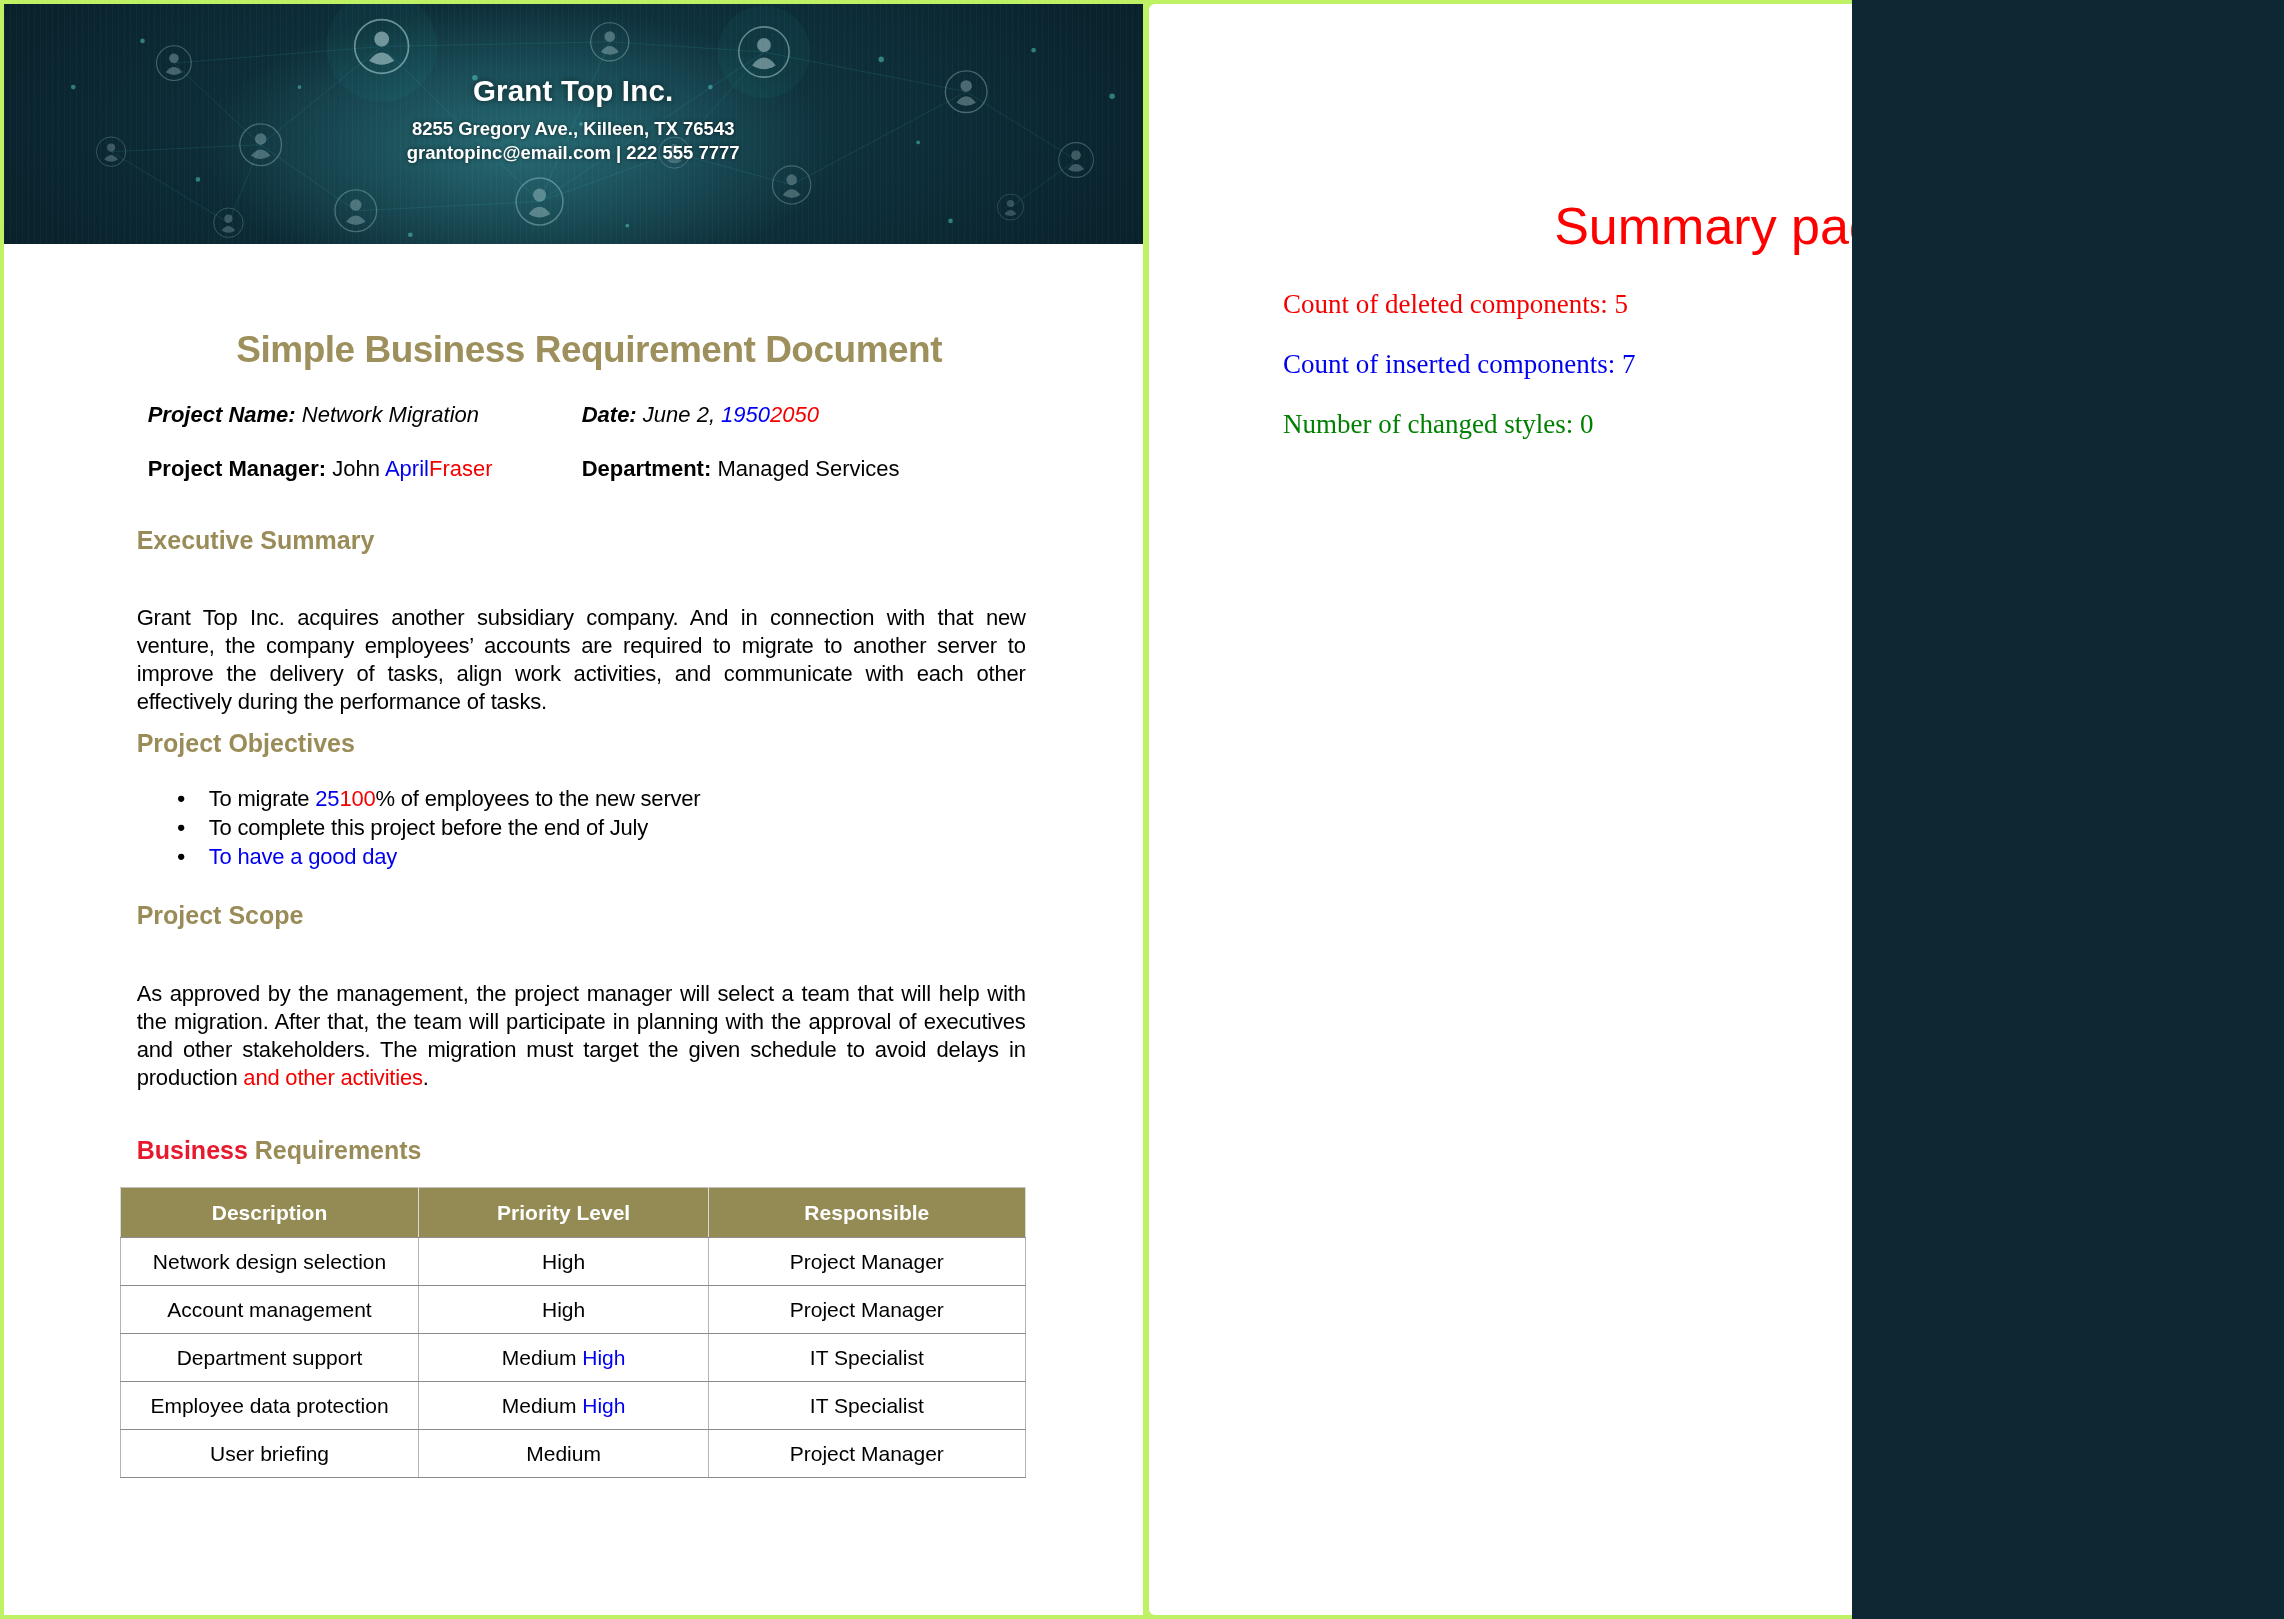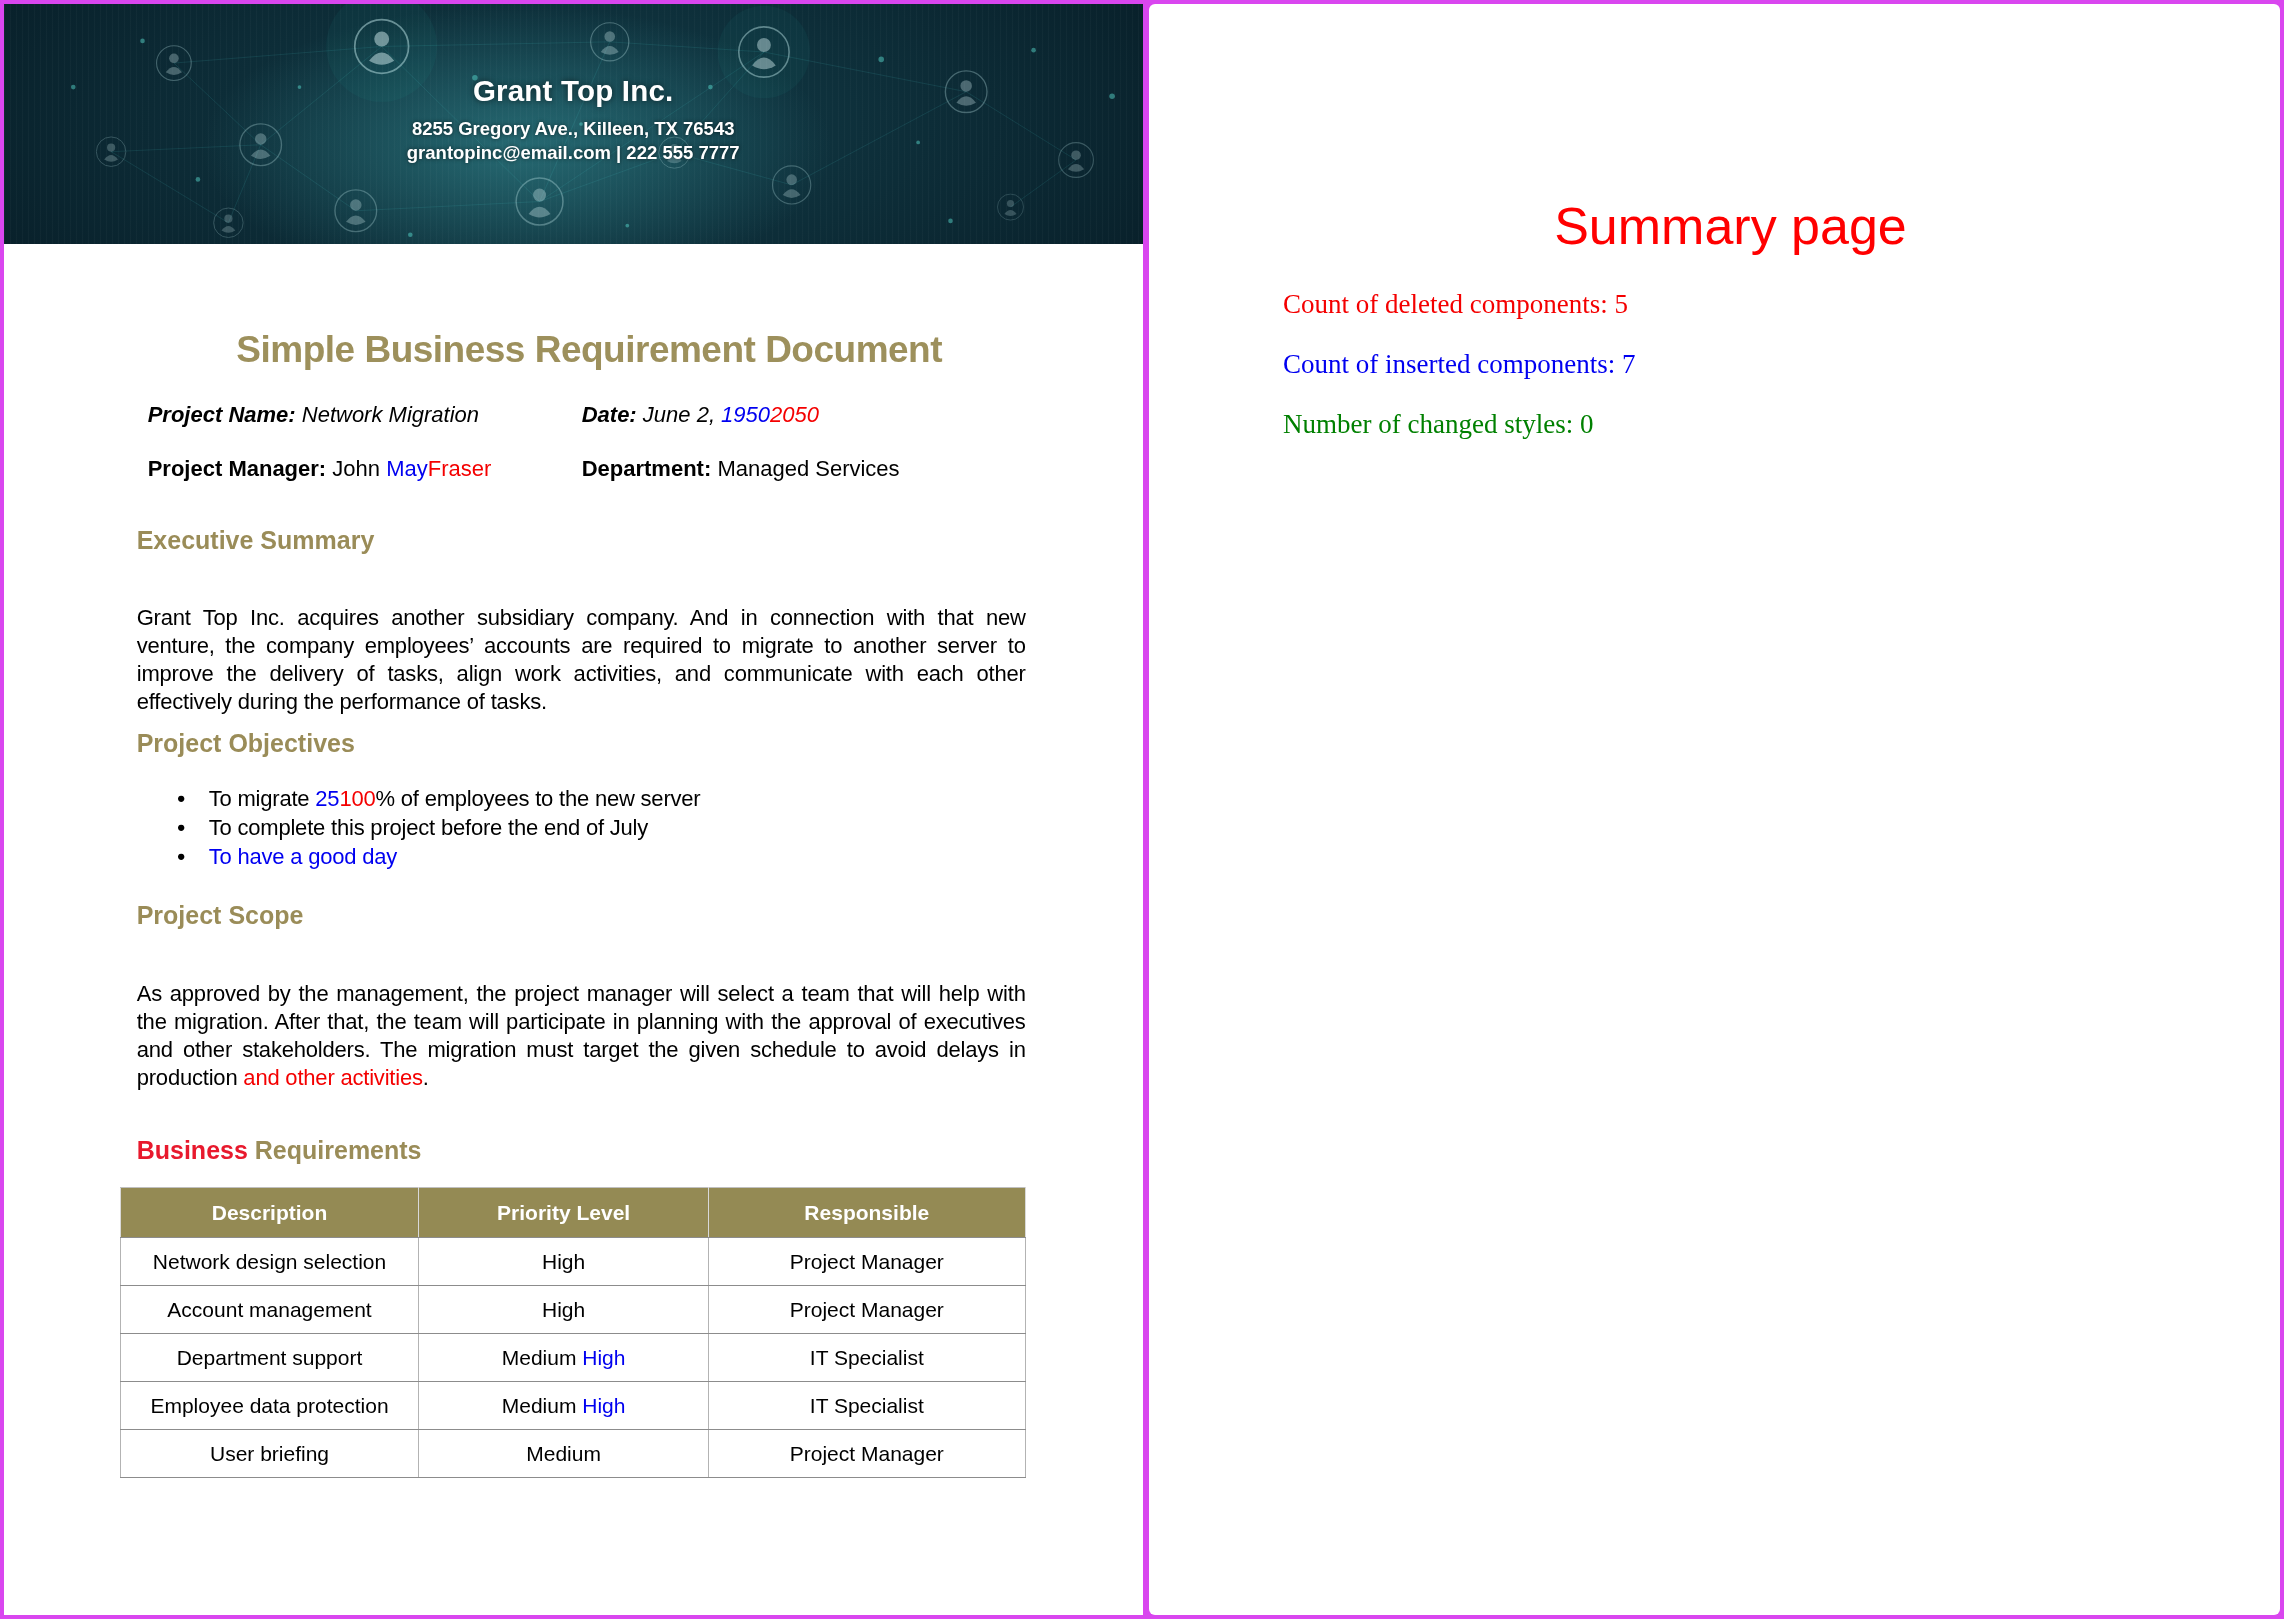--- a/index.html
+++ b/index.html
@@ -1,16 +1,16 @@
 <!DOCTYPE html>
 <html style="font-size:7.4px"><head>
 <meta charset="utf-8">
 <style>
   html,body{margin:0;padding:0;background:#0d2733;}
-  .canvas{position:relative;width:2284px;height:1619px;background:#d946ef;
+  .canvas{position:relative;width:1852px;height:1619px;background:#bef264;
           font-family:"Liberation Sans",sans-serif;overflow:hidden;}
   .page{position:absolute;top:4.2px;height:1611px;background:#ffffff;}
   .page-left{left:3.7px;width:1139px;}
   .page-right{left:1149px;width:1131px;border-radius:6px;}
 
   
   .banner{position:absolute;top:0;left:0;width:1139px;height:240px;overflow:hidden;
     background:
       radial-gradient(ellipse 438px 198px at 45% 60%, rgba(64,165,170,.45), rgba(64,165,170,0) 72%),
       radial-gradient(ellipse 877px 351px at 50% 50%, #123c48, #081f29 78%),
@@ -148,21 +148,21 @@
       </span>
       <span class="info-right">
         <span class="lbl">Date:</span>
         <span><span>June 2, </span><span class="ins">1950</span><span class="del">2050</span></span>
       </span>
     </div>
 
     <div class="info-row row2">
       <span>
         <span class="lbl">Project Manager:</span>
-        <span><span>John </span><span class="ins">May</span><span class="del">Fraser</span></span>
+        <span><span>John </span><span class="ins">April</span><span class="del">Fraser</span></span>
       </span>
       <span class="info-right">
         <span class="lbl">Department:</span>
         <span>Managed Services</span>
       </span>
     </div>
 
     <h2 class="sec-h h-exec">Executive Summary</h2>
     <p class="para p-exec">Grant Top Inc. acquires another subsidiary company. And in connection with that new venture, the company employees’ accounts are required to migrate to another server to improve the delivery of tasks, align work activities, and communicate with each other effectively during the performance of tasks.</p>
 

